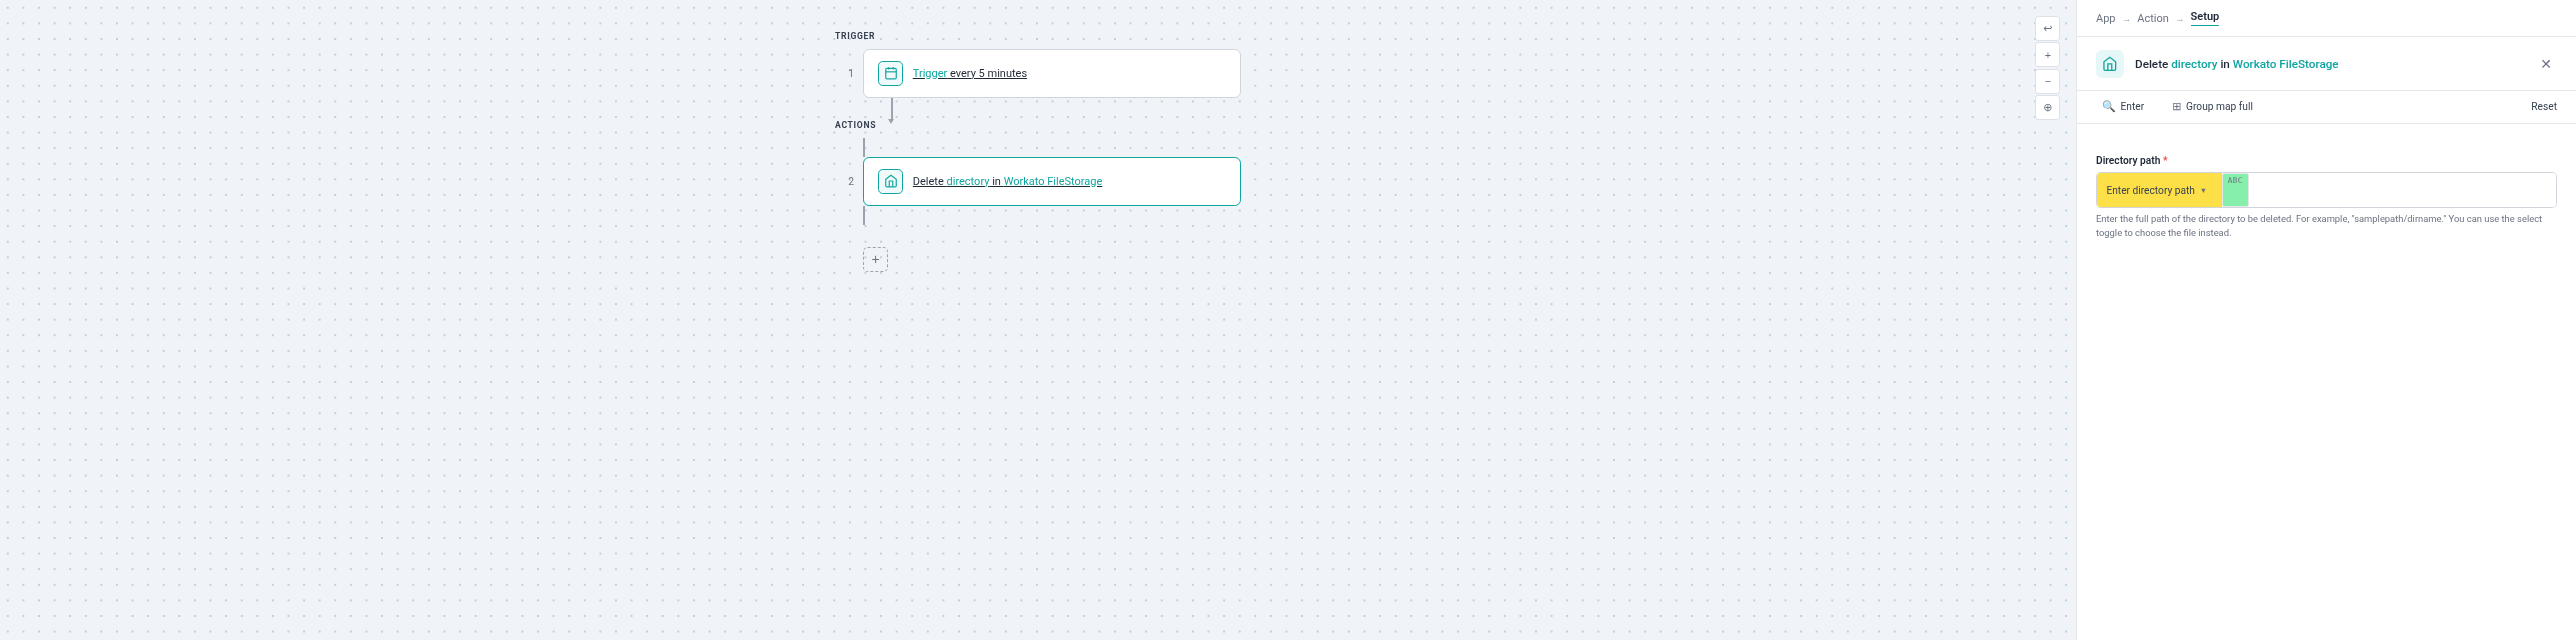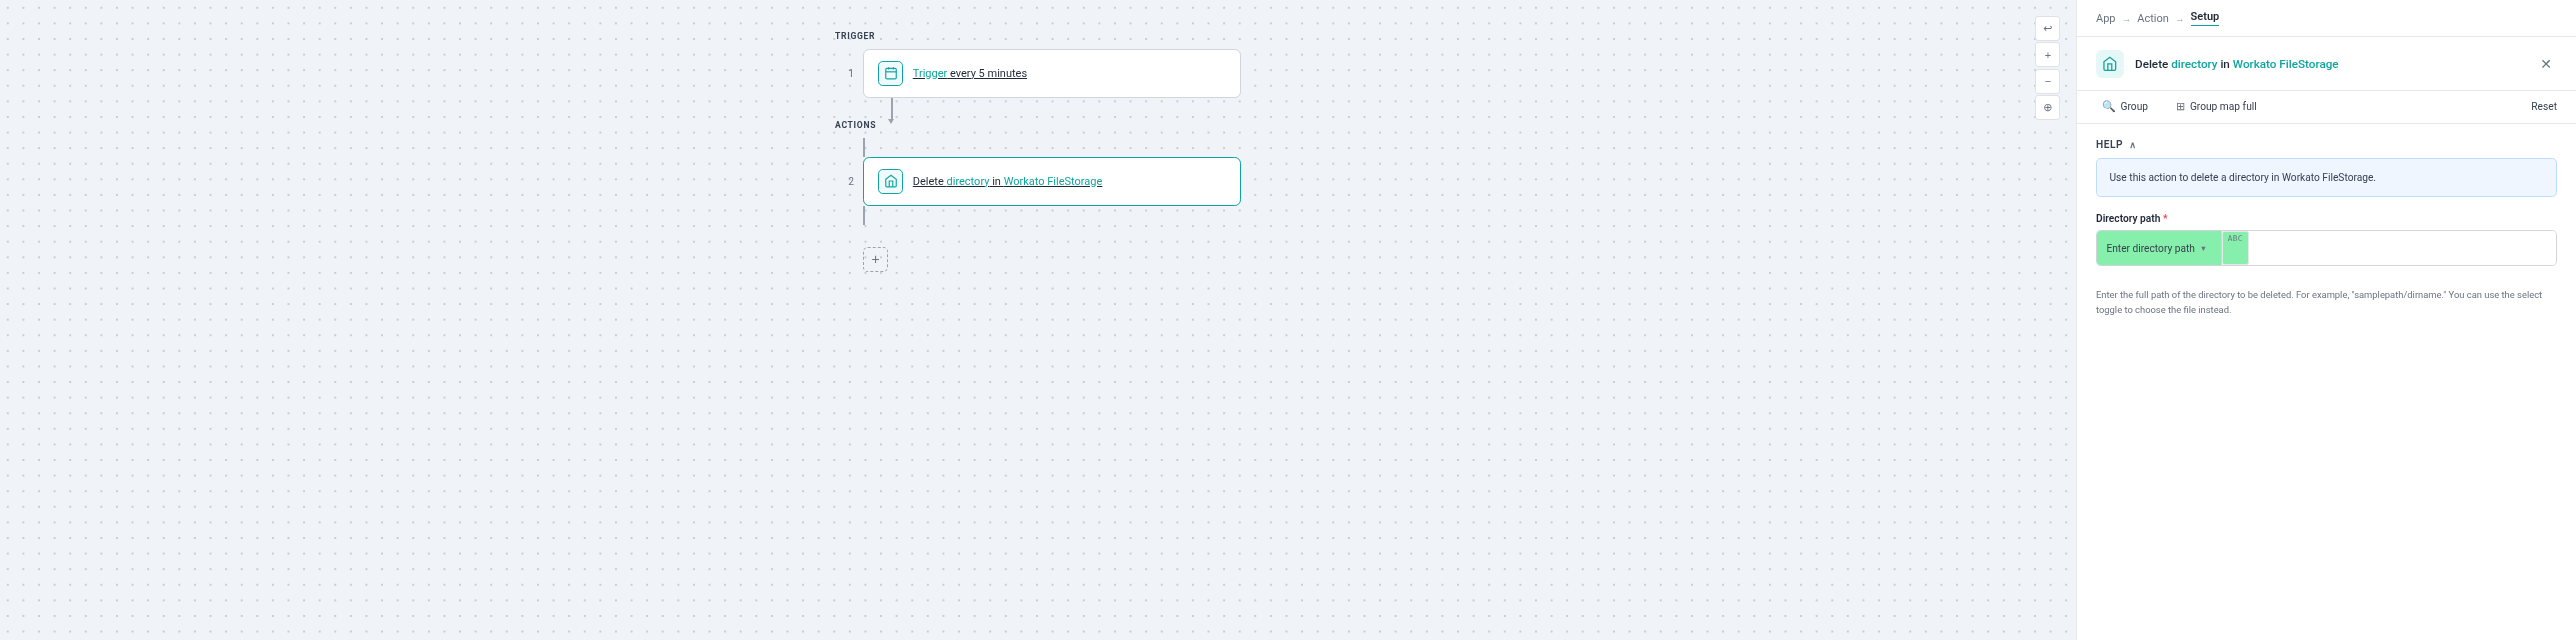--- a/index.html
+++ b/index.html
@@ -355,21 +355,21 @@
       gap: 0;
       border: 0.8px solid #d1d5db;
       border-radius: 4.7px;
       overflow: hidden;
     }
 
     .field-select {
       display: flex;
       align-items: center;
       padding: 6.2px 9.4px;
-      background: #86efac;
+      background: #fde047;
       border-right: 0.8px solid #d1d5db;
       gap: 6.2px;
       cursor: pointer;
       font-size: 10.2px;
       color: #374151;
       min-width: 125px;
     }
 
     .field-select-chevron {
       color: #6b7280;
@@ -394,21 +394,21 @@
       padding: 6.2px 9.4px;
       font-size: 10.2px;
       color: #374151;
       resize: none;
       min-height: 28px;
     }
 
     .field-hint {
       font-size: 9.4px;
       color: #6b7280;
-      margin-top: 22px;
+      margin-top: 4px;
       line-height: 1.5;
     }
   </style>
 </head>
 <body>
 
 <div class="canvas-panel">
 
   <div class="canvas-controls">
     <button class="ctrl-btn">↩</button>
@@ -493,41 +493,32 @@
     </div>
     <div class="action-title">
       <span>Delete </span><span class="link">directory</span><span> in </span><span class="link">Workato FileStorage</span>
     </div>
     <div class="close-btn">✕</div>
   </div>
 
   <div class="toolbar">
     <div class="toolbar-btn">
       <span class="toolbar-btn-icon">🔍</span>
-      <span>Group</span>
+      <span>Enter</span>
     </div>
     <div class="toolbar-btn">
       <span class="toolbar-btn-icon">⊞</span>
       <span>Group map full</span>
     </div>
     <div class="toolbar-spacer"></div>
     <div class="reset-btn">Reset</div>
   </div>
 
   <div class="panel-body">
 
-    <div class="help-section">
-      <div class="help-header">
-        <span>HELP</span>
-        <span class="help-chevron">∧</span>
-      </div>
-      <div class="help-box">
-        <span>Use this action to delete a directory in Workato FileStorage.</span>
-      </div>
-    </div>
 
     <div class="form-section">
       <div class="field-label">
         <span>Directory path</span><span class="required-star"> *</span>
       </div>
       <div class="field-input-row">
         <div class="field-select">
           <span>Enter directory path</span>
           <span class="field-select-chevron">▾</span>
         </div>

